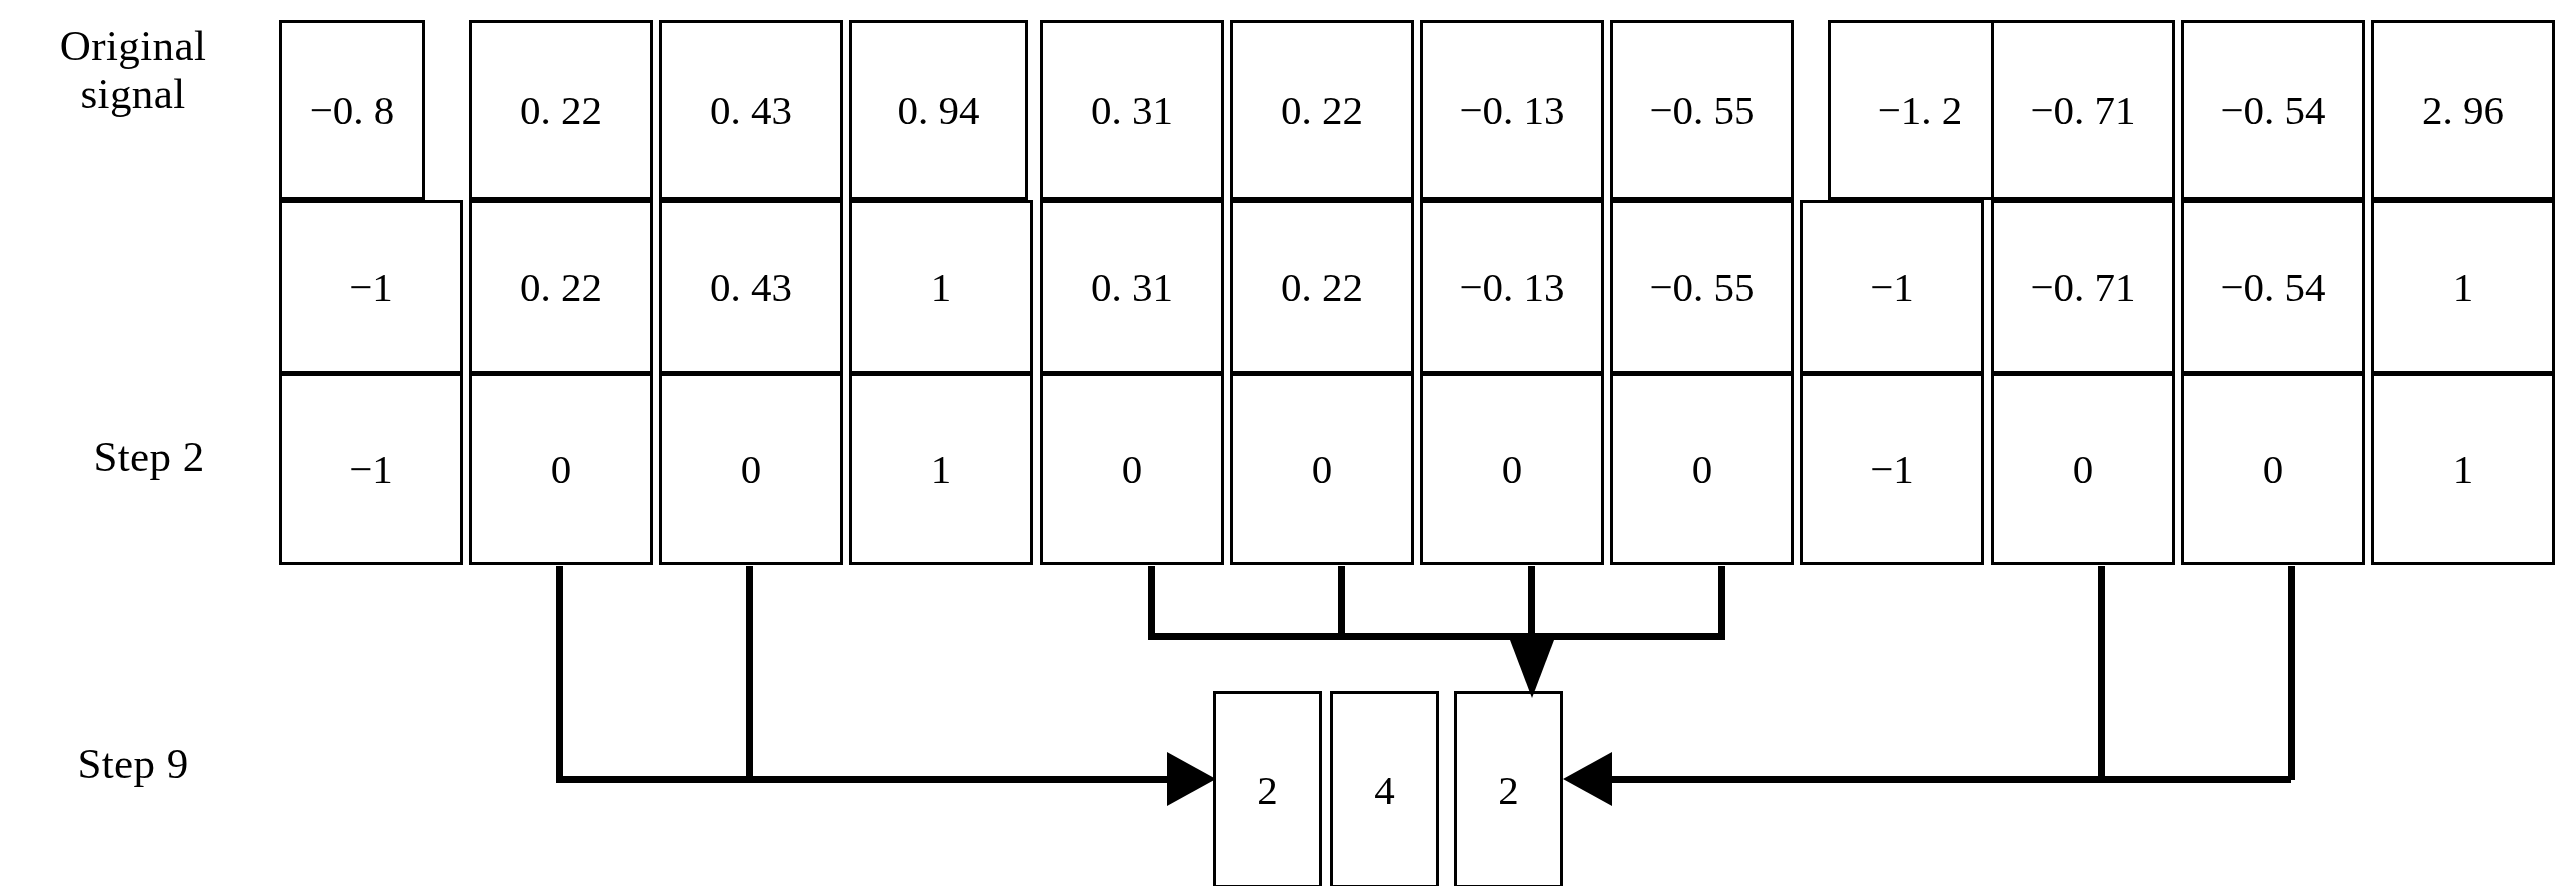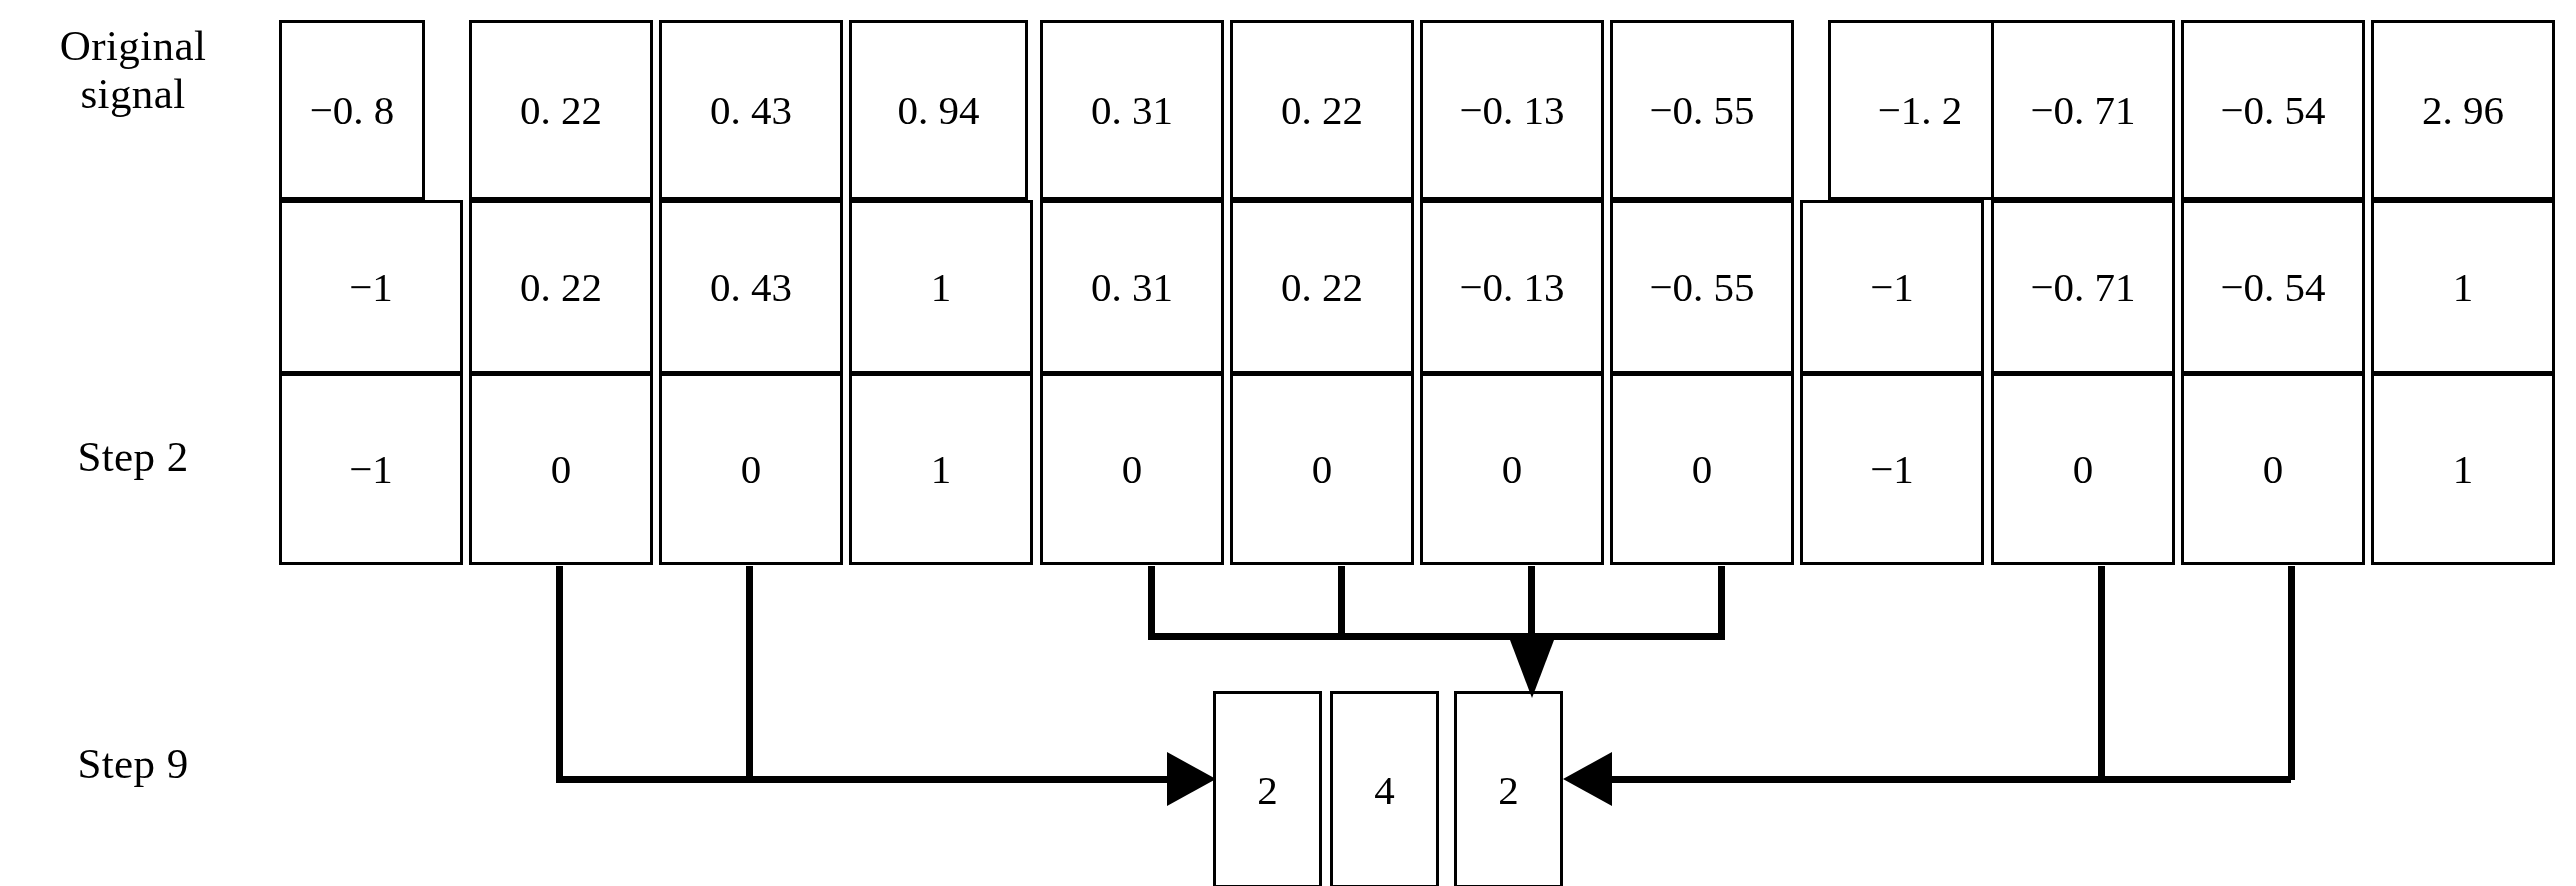--- a/index.html
+++ b/index.html
@@ -23,21 +23,21 @@
     left: 0;
     width: 266px;
     text-align: center;
     font-size: 43px;
     line-height: 1.12;
     color: #000;
     letter-spacing: 0.4px;
   }
   #label-original { top: 22px; }
   #label-step1    { top: 259px; }
-  #label-step2    { top: 433px; }
+  #label-step2    { top: 433px; margin-left: 16px; }
   #label-step3    { top: 740px; }
 
   
   .cell {
     position: absolute;
     box-sizing: border-box;
     border: 3px solid #000;
     background: #fff;
     display: flex;
     align-items: center;

